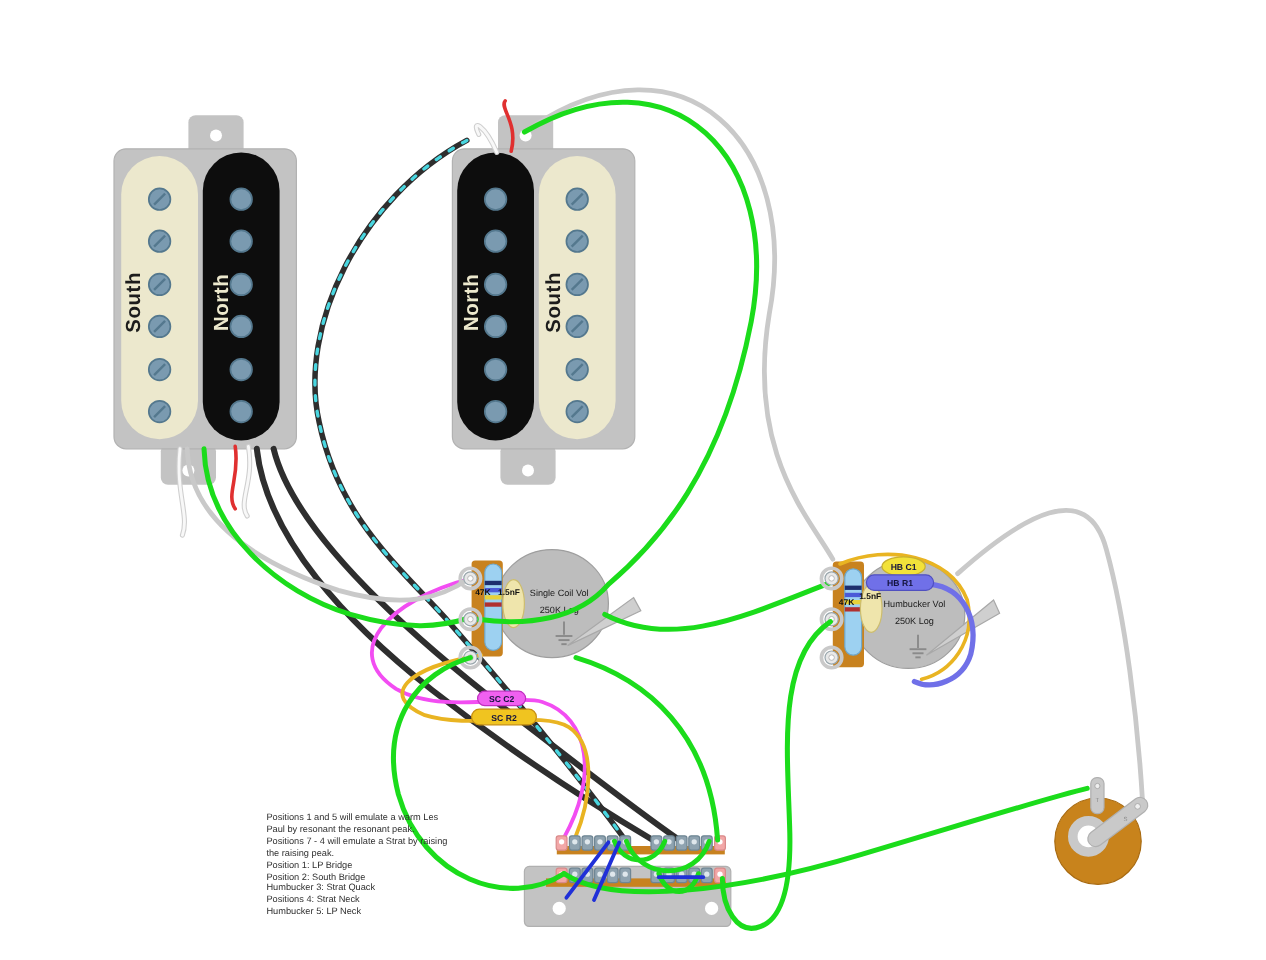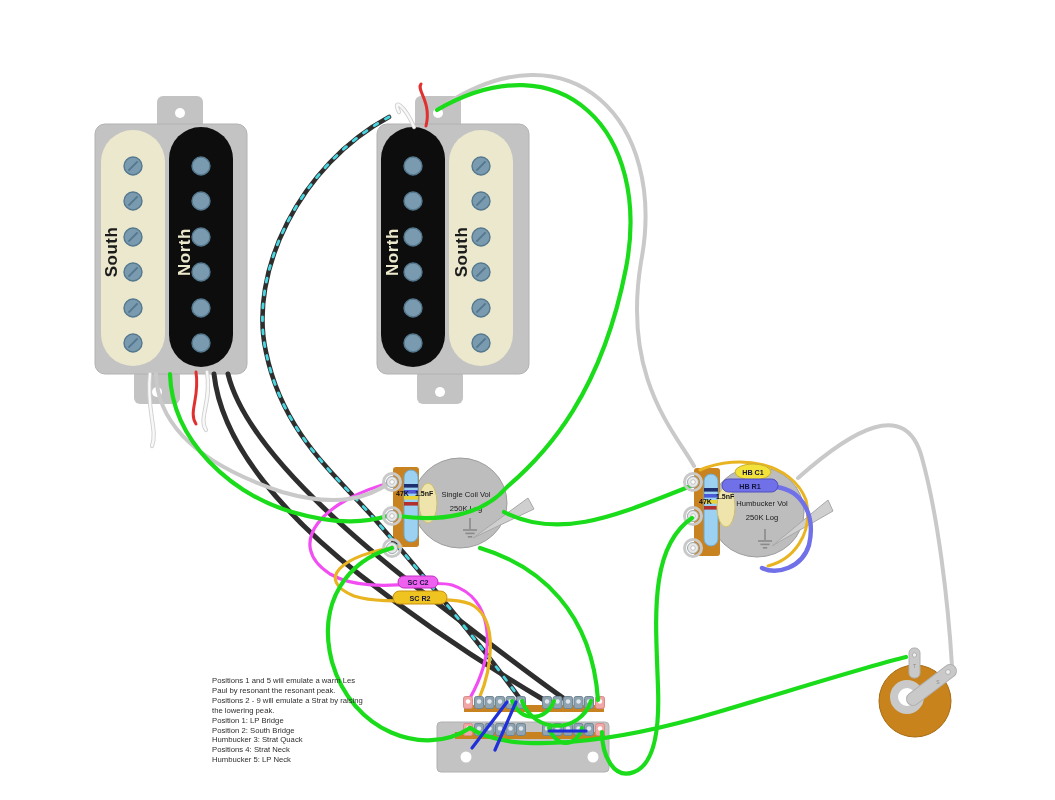--- a/index.html
+++ b/index.html
@@ -4,21 +4,21 @@
 <style>
   html,body{margin:0;padding:0;background:#fff;}
   #stage{position:relative;width:1055px;height:800px;background:#fff;overflow:hidden;}
   svg text{font-family:"Liberation Sans","DejaVu Sans",sans-serif;}
   .coil-label{font-size:17px;font-weight:bold;letter-spacing:.5px;}
   .potname{font-size:7.6px;fill:#1a1a1a;}
   .val{font-size:7px;font-weight:bold;fill:#111;}
   .pill-t{font-size:7.2px;font-weight:bold;fill:#14143e;}
   .jack-letter{font-size:5px;fill:#8a8a8a;}
   .wire{fill:none;stroke-linecap:round;}
-  .notes{position:absolute;left:212px;top:676px;font:7.7px/9.9px "Liberation Sans",sans-serif;color:#2e2e2e;}
+  .notes{position:absolute;left:222px;top:676px;font:7.7px/9.9px "Liberation Sans",sans-serif;color:#2e2e2e;}
 </style>
 </head>
 <body>
 
 <div id="stage">
 <svg width="1055" height="800" viewBox="0 0 1055 800">
   <defs>
     <g id="poleS">
       <circle r="9" fill="#7a9ab0" stroke="#54788e" stroke-width="1.4"></circle>
       <line x1="-4.6" y1="4.6" x2="4.6" y2="-4.6" stroke="#54788e" stroke-width="2"></line>
@@ -228,21 +228,21 @@
   <rect x="398" y="576" width="40" height="12" rx="6" stroke="#c030c0" stroke-width="1" fill="#f060f0"></rect>
   <text class="pill-t" x="418" y="585" text-anchor="middle">SC C2</text>
   <rect x="393" y="591" width="54" height="13" rx="6.5" stroke="#c89010" stroke-width="1" fill="#f0c420"></rect>
   <text class="pill-t" x="420" y="600.5" text-anchor="middle">SC R2</text>
 </svg>
 
   
   <div class="notes">
     <div>Positions 1 and 5 will emulate a warm Les</div>
     <div>Paul by resonant the resonant peak.</div>
-    <div>Positions 2 - 9 will emulate a Strat by raising</div>
-    <div>the lowering peak.</div>
+    <div>Positions 7 - 4 will emulate a Strat by raising</div>
+    <div>the raising peak.</div>
     <div>Position 1: LP Bridge</div>
     <div>Position 2: South Bridge</div>
     <div>Humbucker 3: Strat Quack</div>
     <div>Positions 4: Strat Neck</div>
     <div>Humbucker 5: LP Neck</div>
   </div>
 </div>
 
 </body></html>

